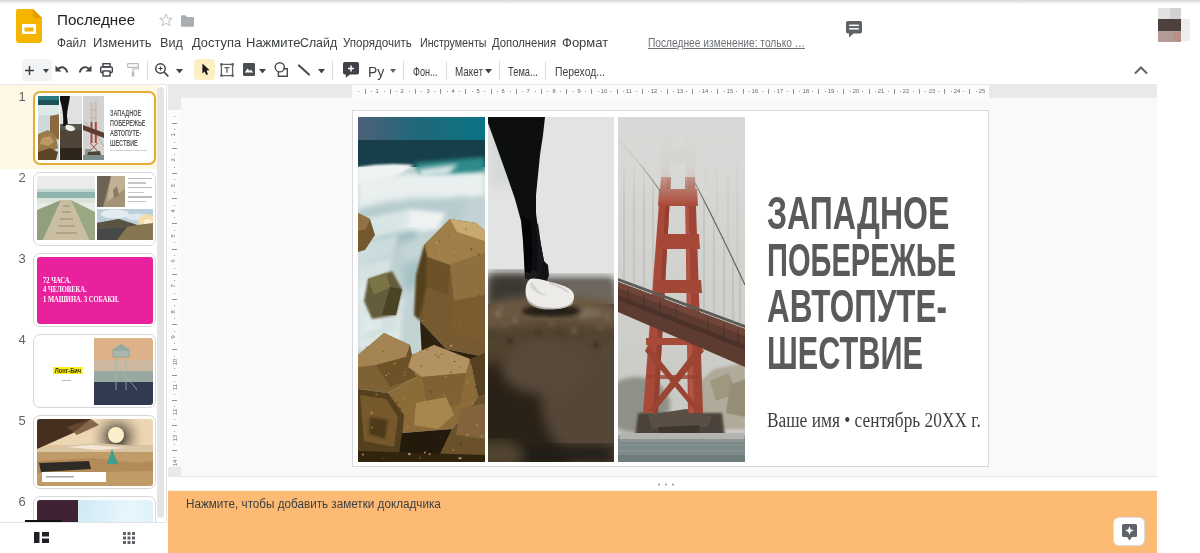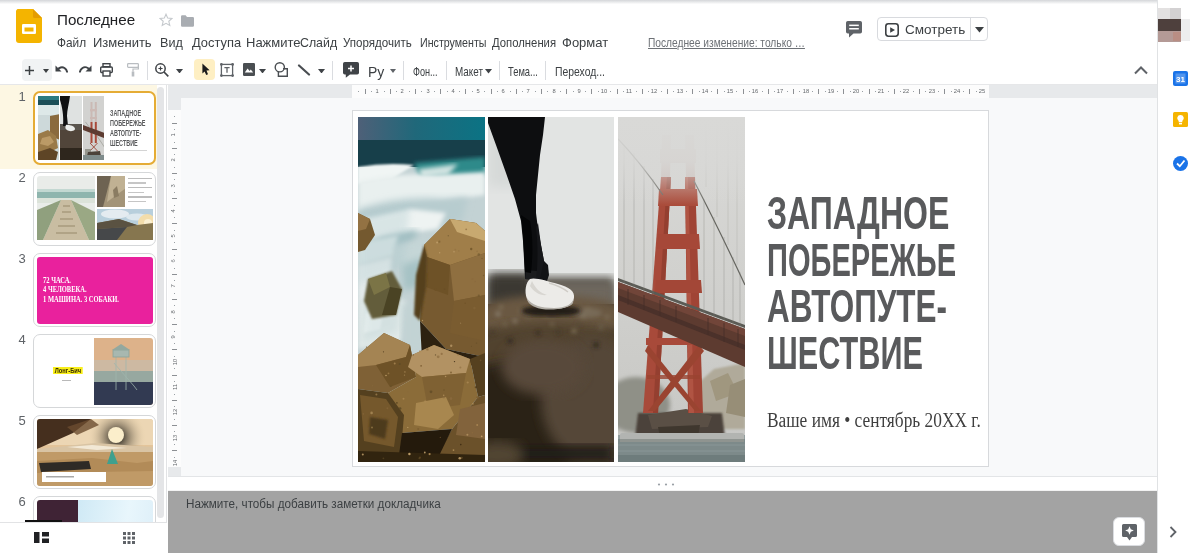--- a/index.html
+++ b/index.html
@@ -49,21 +49,21 @@
 .rtv{position:absolute;left:4px;height:1px;width:5px;background:#8d9094;font-style:normal}
 .rdv{position:absolute;left:6px;height:1px;width:1.3px;background:#9aa0a4;font-style:normal}
 #slide{position:absolute;left:184px;top:25px;width:637px;height:357px;background:#fff;border:1px solid #d7d9dc}
 .ph{position:absolute;top:6px;height:345px;overflow:hidden}
 #slidetitle{position:absolute;left:414px;top:79px;width:300px;font-weight:700;font-size:46px;line-height:46.7px;color:#595a5c;white-space:nowrap}
 .tl{transform-origin:0 0}
 #slidesub{position:absolute;left:414px;top:297.5px;font-family:"Liberation Serif",serif;font-size:20px;color:#3f3f3f;transform:scaleX(.867);transform-origin:0 0;white-space:nowrap}
 
 #divider{left:168px;top:476px;width:989px;height:15px;background:#fff;border-top:1px solid #e3e5e7;border-bottom:1px solid #f2f2f2}
 #dots3{position:absolute;left:489px;top:6px;width:18px;height:3px}
-#notes{left:168px;top:491px;width:989px;height:62px;background:#a3a3a3}
+#notes{left:168px;top:491px;width:989px;height:62px;background:#fdba74}
 #notestxt{position:absolute;left:18px;top:6px;font-size:12.5px;color:#3c4043;white-space:nowrap;transform:scaleX(.935);transform-origin:0 0}
 #addcmt{position:absolute;left:945px;top:26px;width:32px;height:29px;border:1px solid #dadce0;border-radius:6px;background:#fff}
 
 #sidebar{left:1157px;top:0;width:43px;height:553px;background:#fff;border-left:1px solid #e0e2e4}
 .side-ic{position:absolute;left:15px}
 </style></head>
 <body>
 <div id="page">
 <div id="topstrip" class="abs"></div>
 
@@ -89,31 +89,20 @@
     <div class="abs menuitem" style="left:343px;transform:scaleX(0.89)">Упорядочить</div>
     <div class="abs menuitem" style="left:420px;transform:scaleX(0.82)">Инструменты</div>
     <div class="abs menuitem" style="left:492px;transform:scaleX(0.87)">Дополнения</div>
     <div class="abs menuitem" style="left:562px;transform:scaleX(1.0)">Формат</div>
 <div id="lastedit" class="abs">Последнее изменение: только …</div>
 <svg class="abs" style="left:846px;top:21px" width="16" height="17" viewBox="0 0 16 17">
  <path d="M0,1.8 a1.8,1.8 0 0 1 1.8,-1.8 L14.2,0 a1.8,1.8 0 0 1 1.8,1.8 L16,10.7 a1.8,1.8 0 0 1 -1.8,1.8 L7.5,12.5 L3,16.6 L3,12.5 L1.8,12.5 a1.8,1.8 0 0 1 -1.8,-1.8 Z" fill="#5f6368"></path>
  <rect x="3.2" y="3.6" width="9.6" height="1.5" fill="#fff"></rect>
  <rect x="3.2" y="7" width="9.6" height="1.5" fill="#fff"></rect>
 </svg>
-<div id="viewbtn" class="abs">
- <svg style="position:absolute;left:7px;top:5px" width="14" height="14" viewBox="0 0 14 14">
-  <rect x="0.8" y="0.8" width="12.4" height="12.4" rx="2.6" fill="none" stroke="#3c4043" stroke-width="1.6"></rect>
-  <path d="M5.2,4.2 L10,7 L5.2,9.8 Z" fill="#3c4043"></path>
- </svg>
- <span class="txt">Смотреть</span>
- <span class="sep"></span>
- <svg style="position:absolute;left:97px;top:9px" width="9" height="6" viewBox="0 0 9 6">
-        <path d="M0,0 L9,0 L4.5,5.5 Z" fill="#3c4043"></path>
-      </svg>
-</div>
 <div id="avatar" class="abs">
  <div style="position:absolute;left:0;top:0;width:23px;height:11px;background:#e3e1e1"></div>
  <div style="position:absolute;left:12px;top:0;width:11px;height:11px;background:#d3d1d2"></div>
  <div style="position:absolute;left:0;top:11px;width:23px;height:11.5px;background:#4e403d"></div>
  <div style="position:absolute;left:0;top:22.5px;width:23px;height:11.5px;background:#b49a96"></div>
  <div style="position:absolute;left:15px;top:24px;width:8px;height:9px;background:#b98e84"></div>
 </div>
 <div class="abs" style="left:1181px;top:19px;width:9px;height:22px;background:#ededee;z-index:6"></div>
 
 <div id="toolbar" class="abs">
@@ -881,31 +870,12 @@
 <div id="notes" class="abs">
  <div id="notestxt">Нажмите, чтобы добавить заметки докладчика</div>
  <div id="addcmt">
   <svg style="position:absolute;left:8px;top:6px" width="15" height="17" viewBox="0 0 15 17">
    <path d="M0,1.5 a1.5,1.5 0 0 1 1.5,-1.5 L13.5,0 a1.5,1.5 0 0 1 1.5,1.5 L15,11.5 a1.5,1.5 0 0 1 -1.5,1.5 L10,13 L7.5,16.5 L5,13 L1.5,13 a1.5,1.5 0 0 1 -1.5,-1.5 Z" fill="#5f6368"></path>
    <path d="M7.5,2.2 L8.8,5.2 L11.8,6.5 L8.8,7.8 L7.5,10.8 L6.2,7.8 L3.2,6.5 L6.2,5.2 Z" fill="#fff"></path>
   </svg>
  </div>
 </div>
 
-<div id="sidebar" class="abs">
- <svg class="side-ic" style="top:71px" width="15" height="15" viewBox="0 0 15 15">
-  <rect width="15" height="15" rx="2" fill="#1a73e8"></rect>
-  <rect x="2.5" y="2.5" width="10" height="10" fill="#fff" opacity="0.25"></rect>
-  <text x="7.5" y="11" font-size="8" font-weight="bold" fill="#fff" text-anchor="middle" font-family="Liberation Sans">31</text>
- </svg>
- <svg class="side-ic" style="top:112px" width="15" height="15" viewBox="0 0 15 15">
-  <rect width="15" height="15" rx="1.5" fill="#f5b400"></rect>
-  <path d="M7.5,3 a3.2,3.2 0 0 1 1.8,5.9 L9.3,10.3 L5.7,10.3 L5.7,8.9 A3.2,3.2 0 0 1 7.5,3 Z" fill="#fff"></path>
-  <rect x="6" y="11" width="3" height="1.4" fill="#fff"></rect>
- </svg>
- <svg class="side-ic" style="top:156px" width="15" height="15" viewBox="0 0 15 15">
-  <circle cx="7.5" cy="7.5" r="7.5" fill="#1a73e8"></circle>
-  <path d="M4,7.5 L6.8,10.2 L11.5,4.5" fill="none" stroke="#fff" stroke-width="1.8"></path>
- </svg>
- <svg class="side-ic" style="top:526px;left:11px" width="8" height="12" viewBox="0 0 8 12">
-  <path d="M1.5,1 L6.5,6 L1.5,11" fill="none" stroke="#5f6368" stroke-width="1.8"></path>
- </svg>
-</div>
 </div>
 </body></html>

